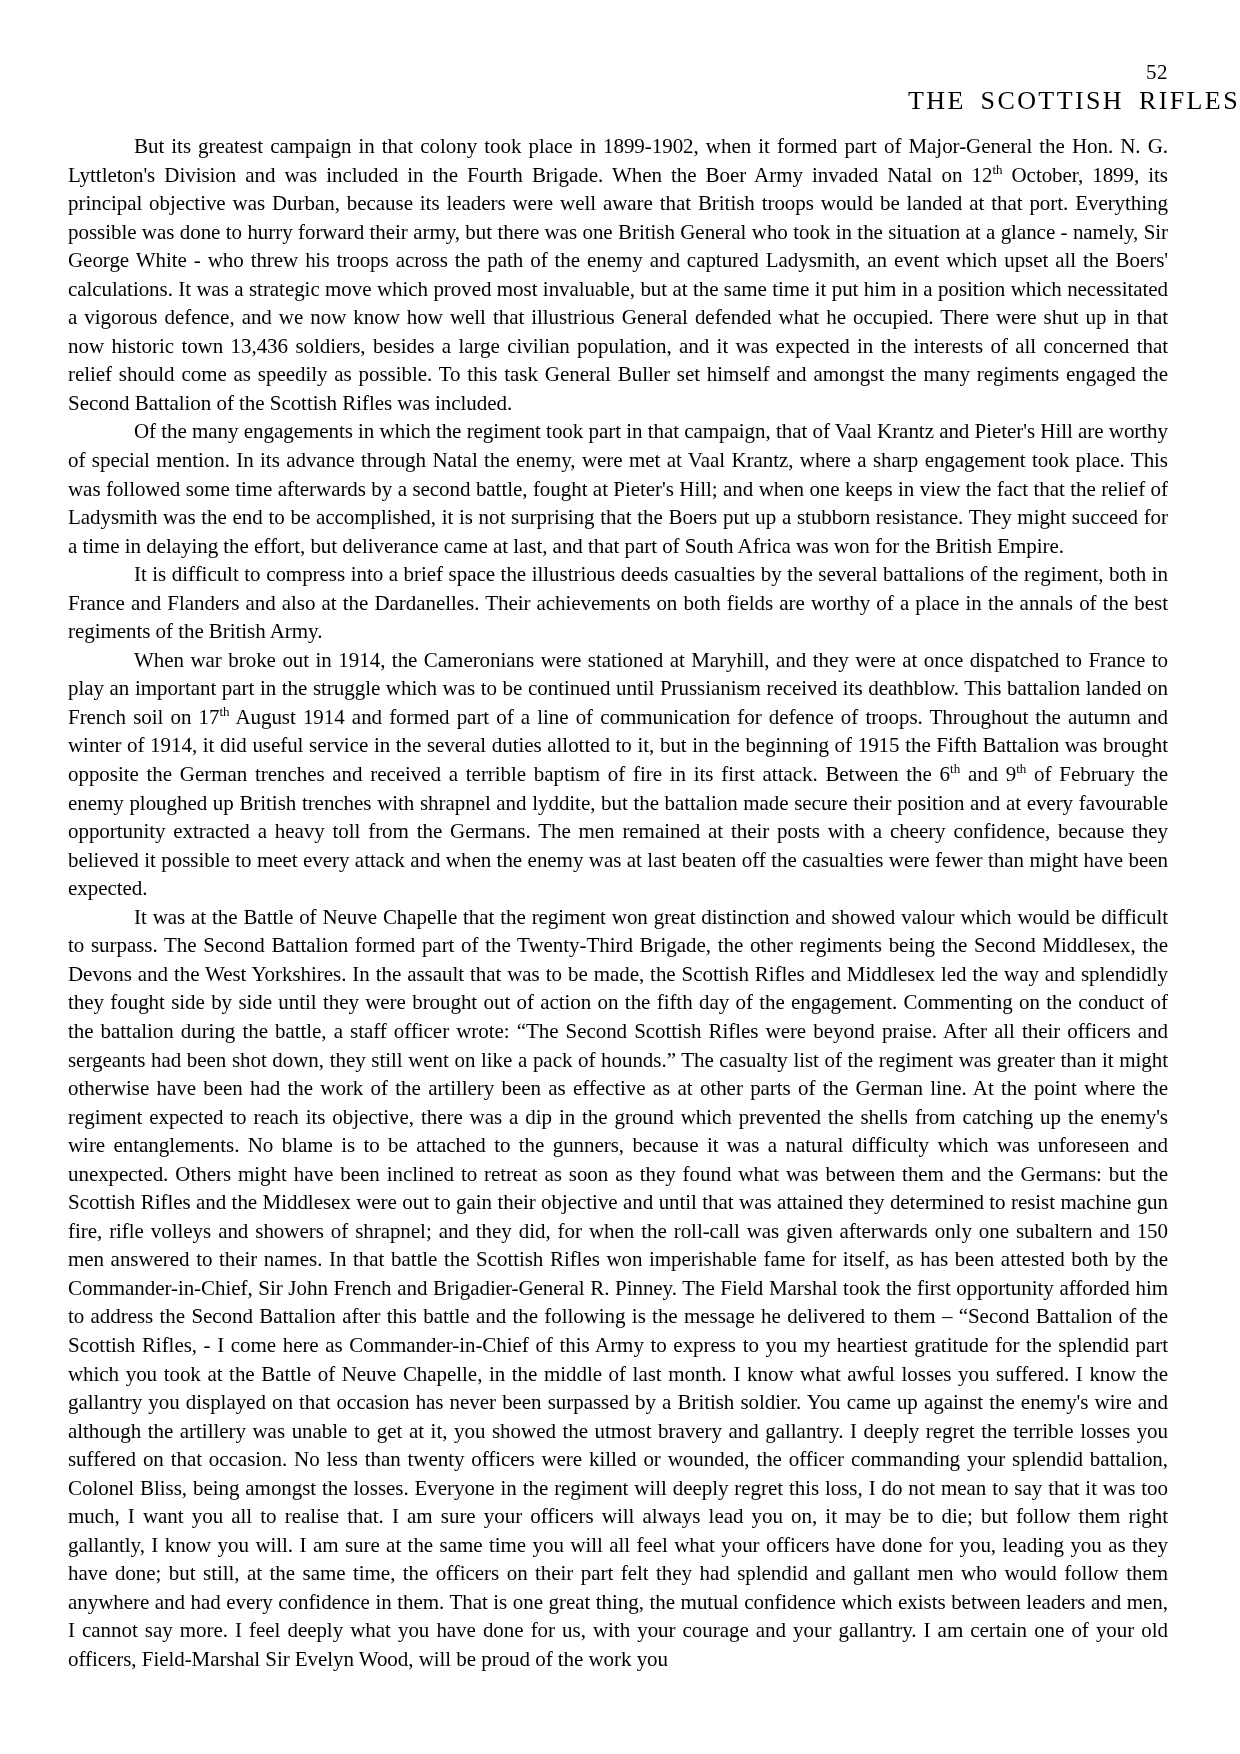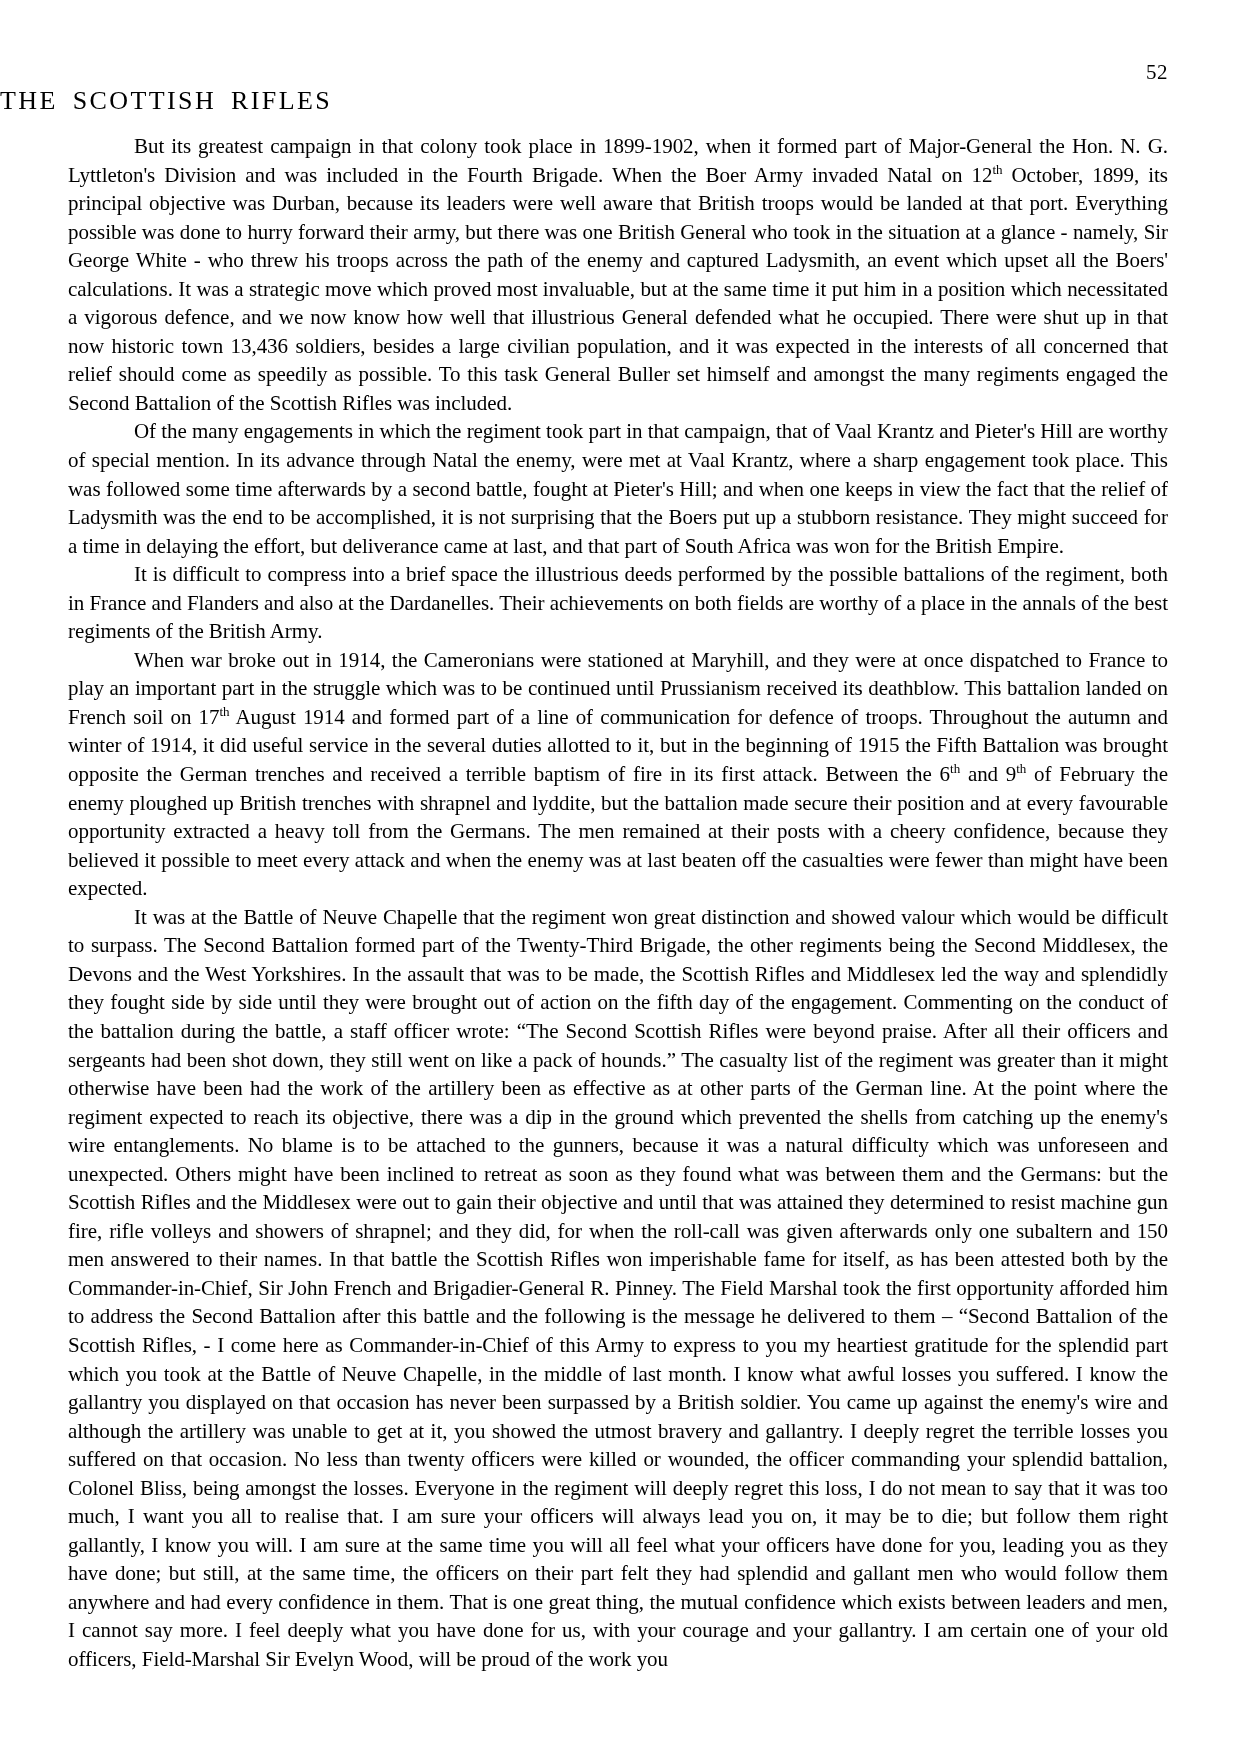--- a/index.html
+++ b/index.html
@@ -25,21 +25,21 @@
     right: 72px;
     font-size: 21px;
     line-height: 1;
     letter-spacing: 0.5px;
   }
   .doc-title {
     position: absolute;
     top: 88px;
     left: 0;
     width: 100%;
-    text-align: left;
+    text-align: right;
     font-size: 26px;
     letter-spacing: 2.4px;
     word-spacing: 6px;
     line-height: 1;
     font-weight: normal;
     margin: 0;
   }
   .body-text {
     position: absolute;
     top: 132px;
@@ -70,18 +70,18 @@
 
 <div class="page">
 
   <div class="folio">52</div>
 
   <h1 class="doc-title">THE SCOTTISH RIFLES</h1>
 
   <div class="body-text">
       <p>But its greatest campaign in that colony took place in 1899-1902, when it formed part of Major-General the Hon. N. G. Lyttleton's Division and was included in the Fourth Brigade.  When the Boer Army invaded Natal on 12<sup>th</sup> October, 1899, its principal objective was Durban, because its leaders were well aware that British troops would be landed at that port.  Everything possible was done to hurry forward their army, but there was one British General who took in the situation at a glance - namely, Sir George White - who threw his troops across the path of the enemy and captured Ladysmith, an event which upset all the Boers' calculations.  It was a strategic move which proved most invaluable, but at the same time it put him in a position which necessitated a vigorous defence, and we now know how well that illustrious General defended what he occupied.  There were shut up in that now historic town 13,436 soldiers, besides a large civilian population, and it was expected in the interests of all concerned that relief should come as speedily as possible.  To this task General Buller set himself and amongst the many regiments engaged the Second Battalion of the Scottish Rifles was included.</p>
       <p>Of the many engagements in which the regiment took part in that campaign, that of Vaal Krantz and Pieter's Hill are worthy of special mention.  In its advance through Natal the enemy, were met at Vaal Krantz, where a sharp engagement took place.  This was followed some time afterwards by a second battle, fought at Pieter's Hill; and when one keeps in view the fact that the relief of Ladysmith was the end to be accomplished, it is not surprising that the Boers put up a stubborn resistance.  They might succeed for a time in delaying the effort, but deliverance came at last, and that part of South Africa was won for the British Empire.</p>
-      <p>It is difficult to compress into a brief space the illustrious deeds performed by the possible battalions of the regiment, both in France and Flanders and also at the Dardanelles.  Their achievements on both fields are worthy of a place in the annals of the best regiments of the British Army.</p>
+      <p>It is difficult to compress into a brief space the illustrious deeds casualties by the several battalions of the regiment, both in France and Flanders and also at the Dardanelles.  Their achievements on both fields are worthy of a place in the annals of the best regiments of the British Army.</p>
       <p>When war broke out in 1914, the Cameronians were stationed at Maryhill, and they were at once dispatched to France to play an important part in the struggle which was to be continued until Prussianism received its deathblow.  This battalion landed on French soil on 17<sup>th</sup> August 1914 and formed part of a line of communication for defence of troops.  Throughout the autumn and winter of 1914, it did useful service in the several duties allotted to it, but in the beginning of 1915 the Fifth Battalion was brought opposite the German trenches and received a terrible baptism of fire in its first attack.  Between the 6<sup>th</sup> and 9<sup>th</sup> of February the enemy ploughed up British trenches with shrapnel and lyddite, but the battalion made secure their position and at every favourable opportunity extracted a heavy toll from the Germans.  The men remained at their posts with a cheery confidence, because they believed it possible to meet every attack and when the enemy was at last beaten off the casualties were fewer than might have been expected.</p>
       <p>It was at the Battle of Neuve Chapelle that the regiment won great distinction and showed valour which would be difficult to surpass.  The Second Battalion formed part of the Twenty-Third Brigade, the other regiments being the Second Middlesex, the Devons and the West Yorkshires.  In the assault that was to be made, the Scottish Rifles and Middlesex led the way and splendidly they fought side by side until they were brought out of action on the fifth day of the engagement.  Commenting on the conduct of the battalion during the battle, a staff officer wrote: “The Second Scottish Rifles were beyond praise.  After all their officers and sergeants had been shot down, they still went on like a pack of hounds.”  The casualty list of the regiment was greater than it might otherwise have been had the work of the artillery been as effective as at other parts of the German line.  At the point where the regiment expected to reach its objective, there was a dip in the ground which prevented the shells from catching up the enemy's wire entanglements.  No blame is to be attached to the gunners, because it was a natural difficulty which was unforeseen and unexpected.  Others might have been inclined to retreat as soon as they found what was between them and the Germans: but the Scottish Rifles and the Middlesex were out to gain their objective and until that was attained they determined to resist machine gun fire, rifle volleys and showers of shrapnel; and they did, for when the roll-call was given afterwards only one subaltern and 150 men answered to their names.  In that battle the Scottish Rifles won imperishable fame for itself, as has been attested both by the Commander-in-Chief, Sir John French and Brigadier-General R. Pinney. The Field Marshal took the first opportunity afforded him to address the Second Battalion after this battle and the following is the message he delivered to them – “Second Battalion of the Scottish Rifles, - I come here as Commander-in-Chief of this Army to express to you my heartiest gratitude for the splendid part which you took at the Battle of Neuve Chapelle, in the middle of last month.  I know what awful losses you suffered.  I know the gallantry you displayed on that occasion has never been surpassed by a British soldier.  You came up against the enemy's wire and although the artillery was unable to get at it, you showed the utmost bravery and gallantry.  I deeply regret the terrible losses you suffered on that occasion.  No less than twenty officers were killed or wounded, the officer commanding your splendid battalion, Colonel Bliss, being amongst the losses.  Everyone in the regiment will deeply regret this loss, I do not mean to say that it was too much, I want you all to realise that.  I am sure your officers will always lead you on, it may be to die; but follow them right gallantly, I know you will.  I am sure at the same time you will all feel what your officers have done for you, leading you as they have done; but still, at the same time, the officers on their part felt they had splendid and gallant men who would follow them anywhere and had every confidence in them.  That is one great thing, the mutual confidence which exists between leaders and men, I cannot say more.  I feel deeply what you have done for us, with your courage and your gallantry.  I am certain one of your old officers, Field-Marshal Sir Evelyn Wood, will be proud of the work you</p>
     </div>
 
 </div>
 
 </body></html>

